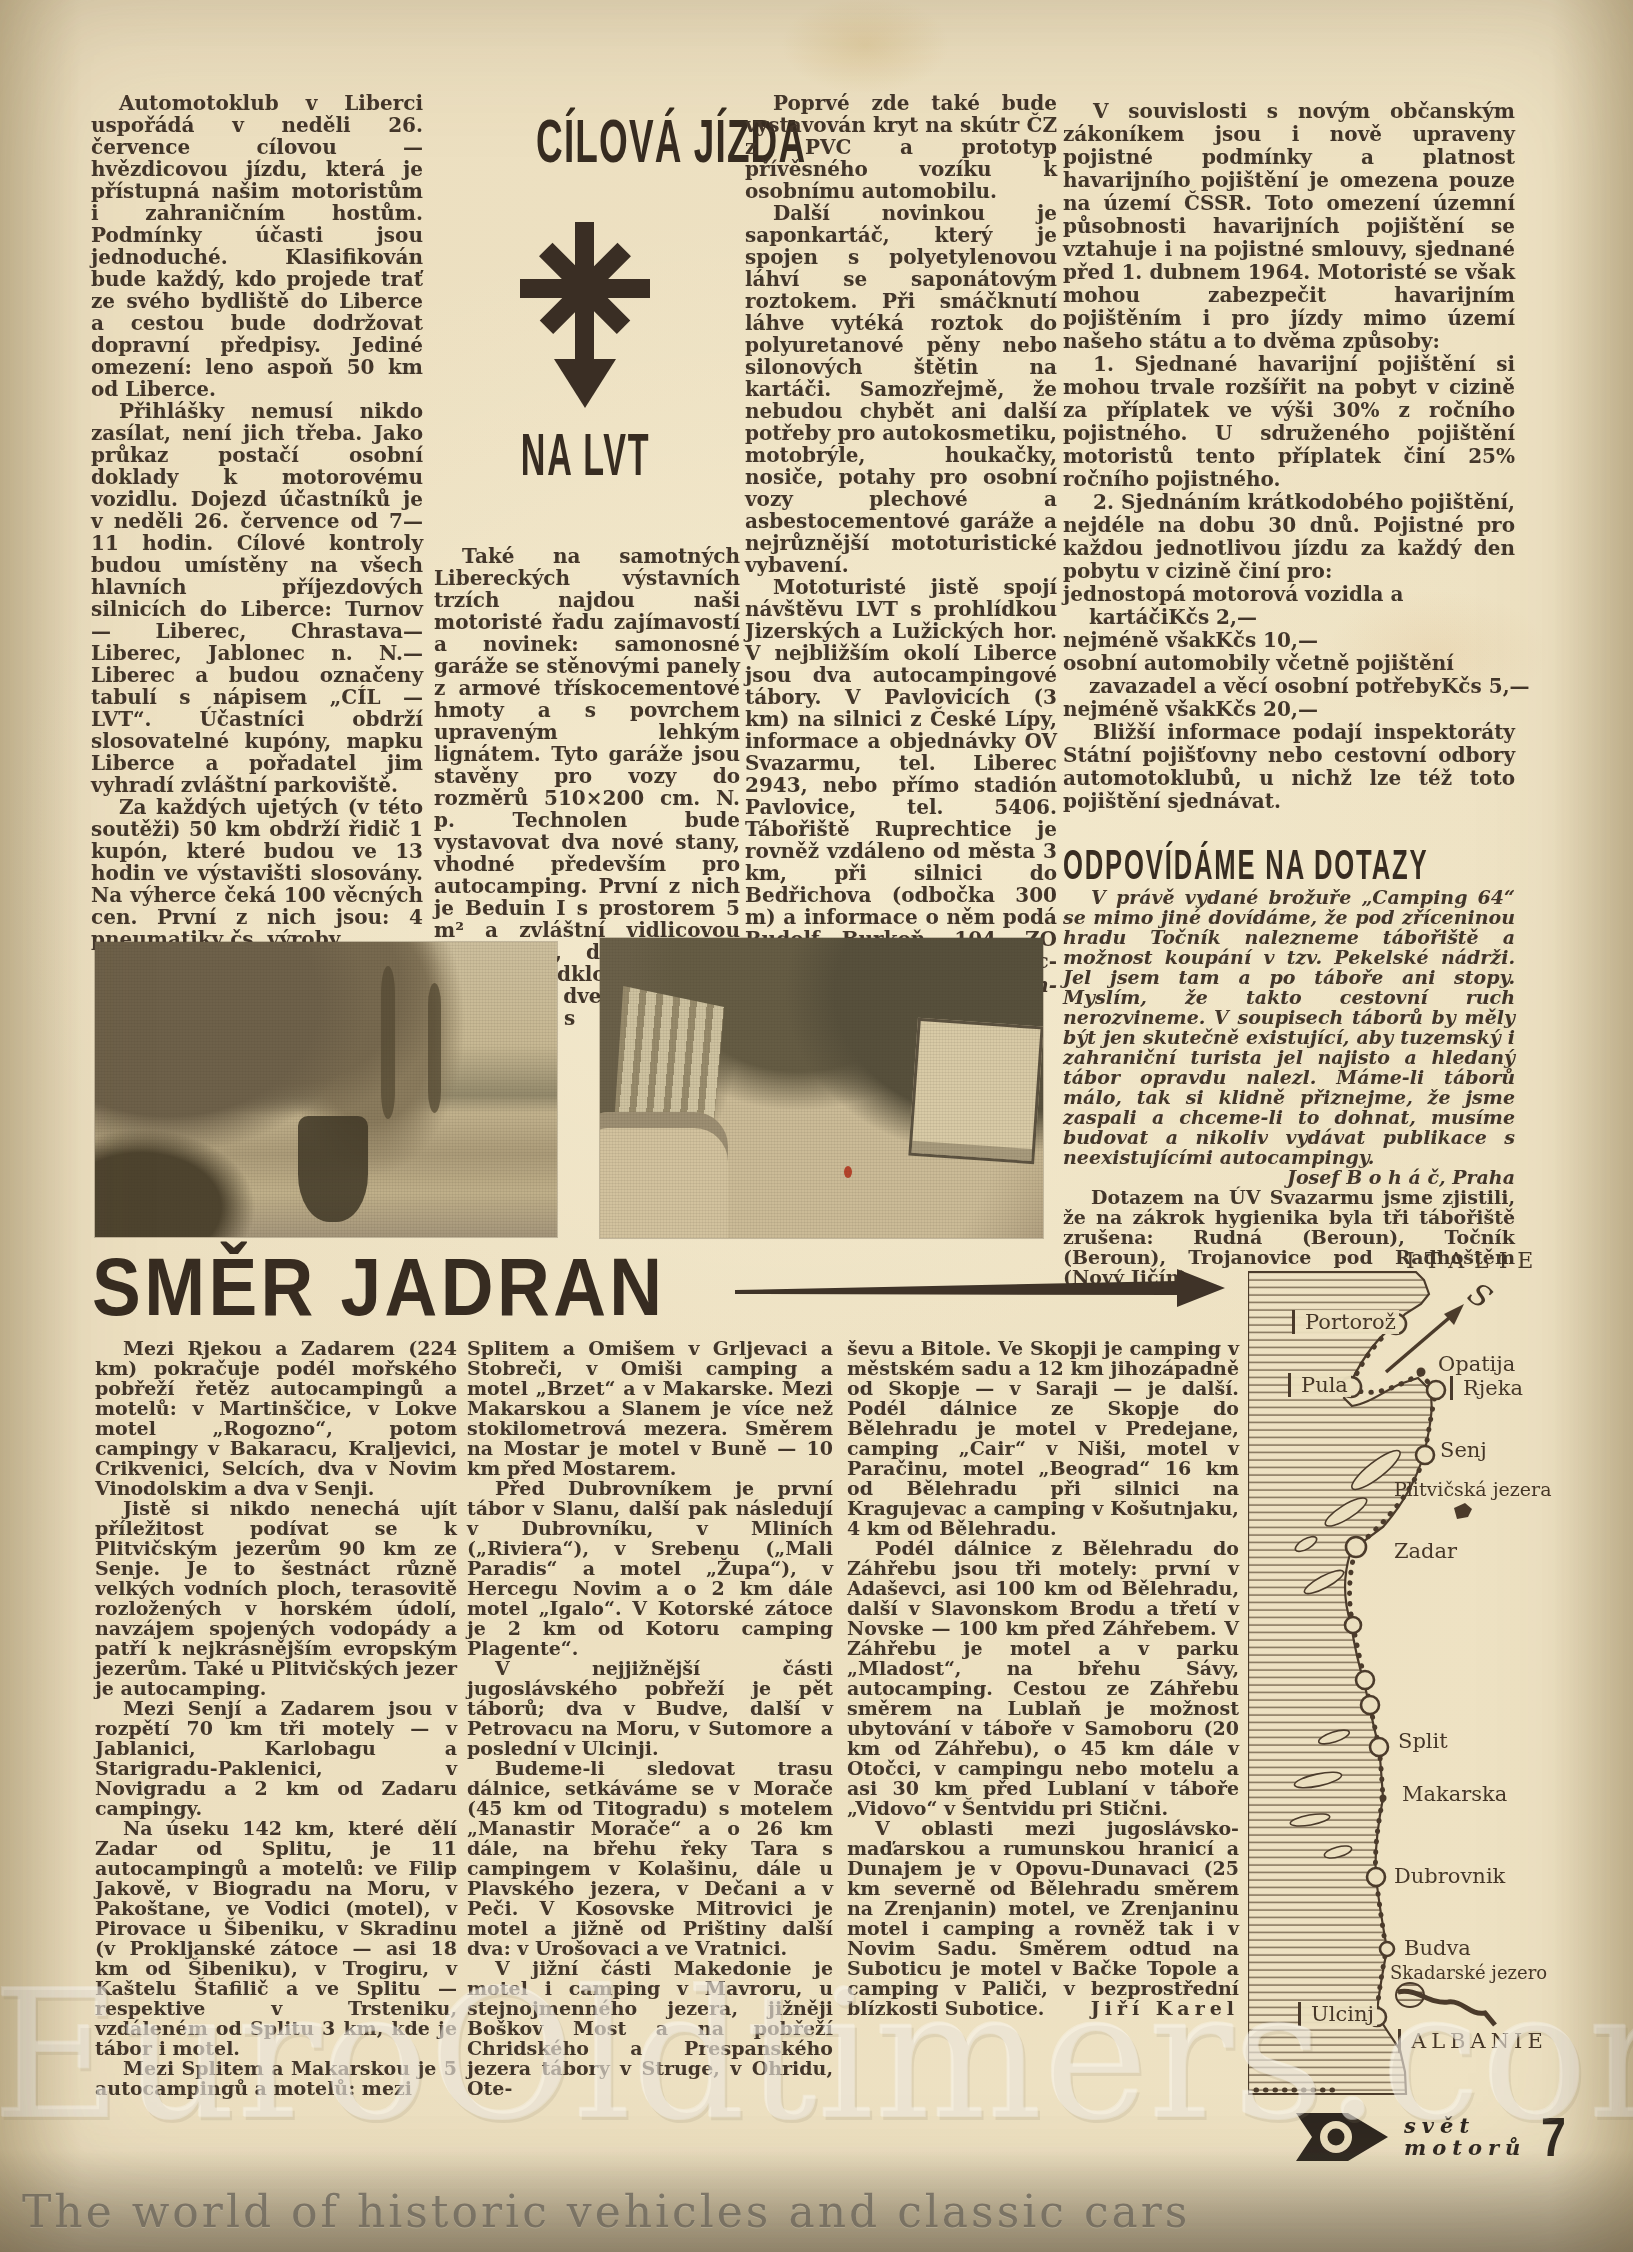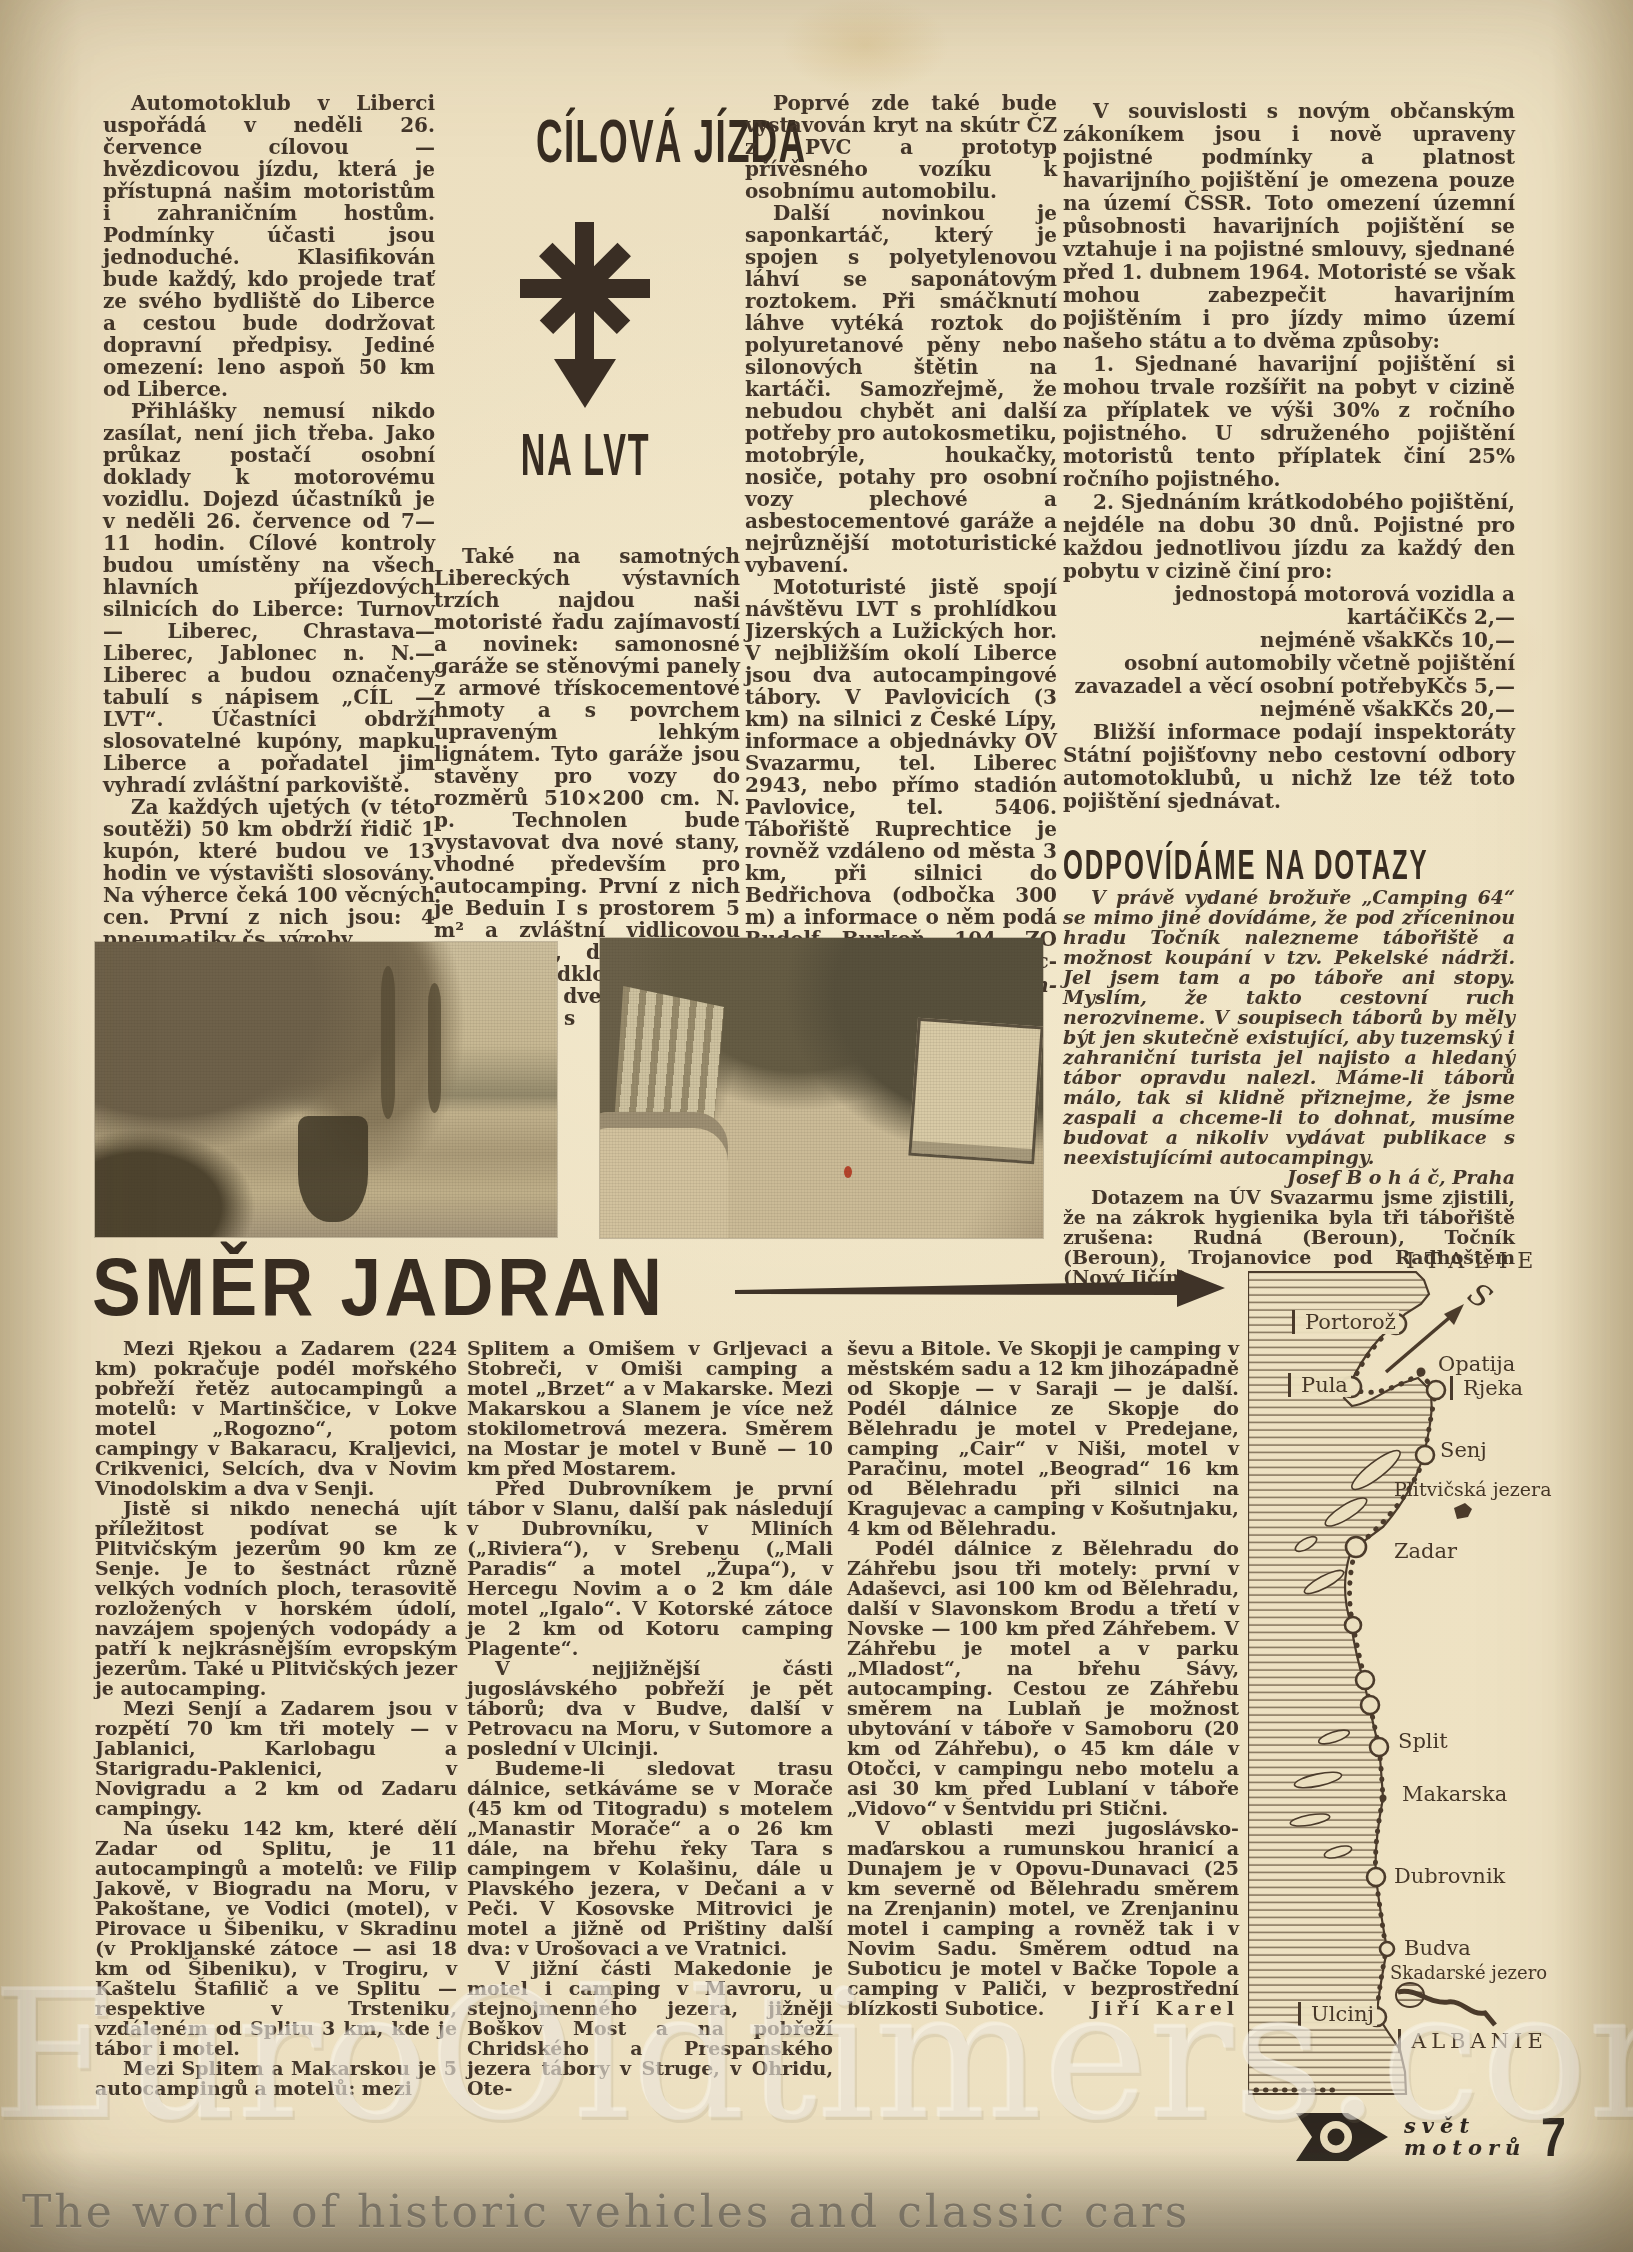--- a/index.html
+++ b/index.html
@@ -11,21 +11,21 @@
       radial-gradient(1100px 900px at 48% 38%, rgba(255,250,228,.38), transparent 72%),
       linear-gradient(90deg,#d6c7a2,#ecdfc0 5%,#eee2c3 95%,#d5c6a1),
       linear-gradient(#d9cba9,#ecdfbf 4%,#ebdebd 96%,#c9bb99);
     background-color:#ebdfbf;}
   .page::after{content:"";position:absolute;inset:0;pointer-events:none;
     box-shadow:inset 0 0 150px rgba(110,85,50,.26), inset 0 -45px 90px rgba(95,80,55,.22);}
   
   .col{position:absolute;text-align:justify;font-weight:bold;}
   .col p{margin:0;text-indent:28px;}
   .col p.noindent{text-indent:0;}
-  .c-a{left:103px;top:92px;width:332px;font-size:20px;line-height:22px;}
+  .c-a{left:91px;top:92px;width:332px;font-size:20px;line-height:22px;}
   .c-b{left:430px;top:106px;width:310px;text-align:center;}
   .c-b-txt{left:434px;top:545px;width:306px;font-size:20px;line-height:22px;}
   .c-c{left:745px;top:92px;width:312px;font-size:20px;line-height:22px;}
   .c-d{left:1063px;top:100px;width:452px;font-size:20px;line-height:23px;}
   .c-d p{text-indent:30px;}
   .qa{left:1063px;top:855px;width:452px;font-size:19px;line-height:20px;}
   .j1{left:95px;top:1338px;width:362px;font-size:19px;line-height:20px;}
   .j2{left:467px;top:1338px;width:366px;font-size:19px;line-height:20px;}
   .j3{left:847px;top:1338px;width:392px;font-size:19px;line-height:20px;}
   
@@ -40,21 +40,21 @@
   .h-ins{font-size:50px;letter-spacing:3px;line-height:46px;}
   .h-ins span{transform:scaleX(.53);}
   .h-qa{font-size:42px;letter-spacing:3px;margin-bottom:12px;}
   .h-qa span{transform:scaleX(.61);}
   .h-jad{font-size:86px;letter-spacing:4px;}
   .h-jad span{transform:scaleX(.85) scaleY(.95);}
   .jadran-h{position:absolute;left:92px;top:1240px;}
   .jarrow{position:absolute;left:735px;top:1262px;}
   .ins-head{margin-bottom:16px;}
   
-  .trow{display:flex;justify-content:flex-end;}
+  .trow{display:flex;justify-content:flex-start;}
   .trow .tl{white-space:nowrap;}
   .trow .tv{white-space:nowrap;}
   .trow.ind .tl{padding-left:26px;}
   
   .sig-right{text-align:right;margin-top:-20px;}
   .sig-right-i{text-align:right;font-style:italic;}
   .qa .question{font-style:italic;}
   .jsig{letter-spacing:5px;font-weight:bold;}
   
   .photo{position:absolute;box-shadow:0 0 0 1px rgba(90,75,55,.3);overflow:hidden;}

